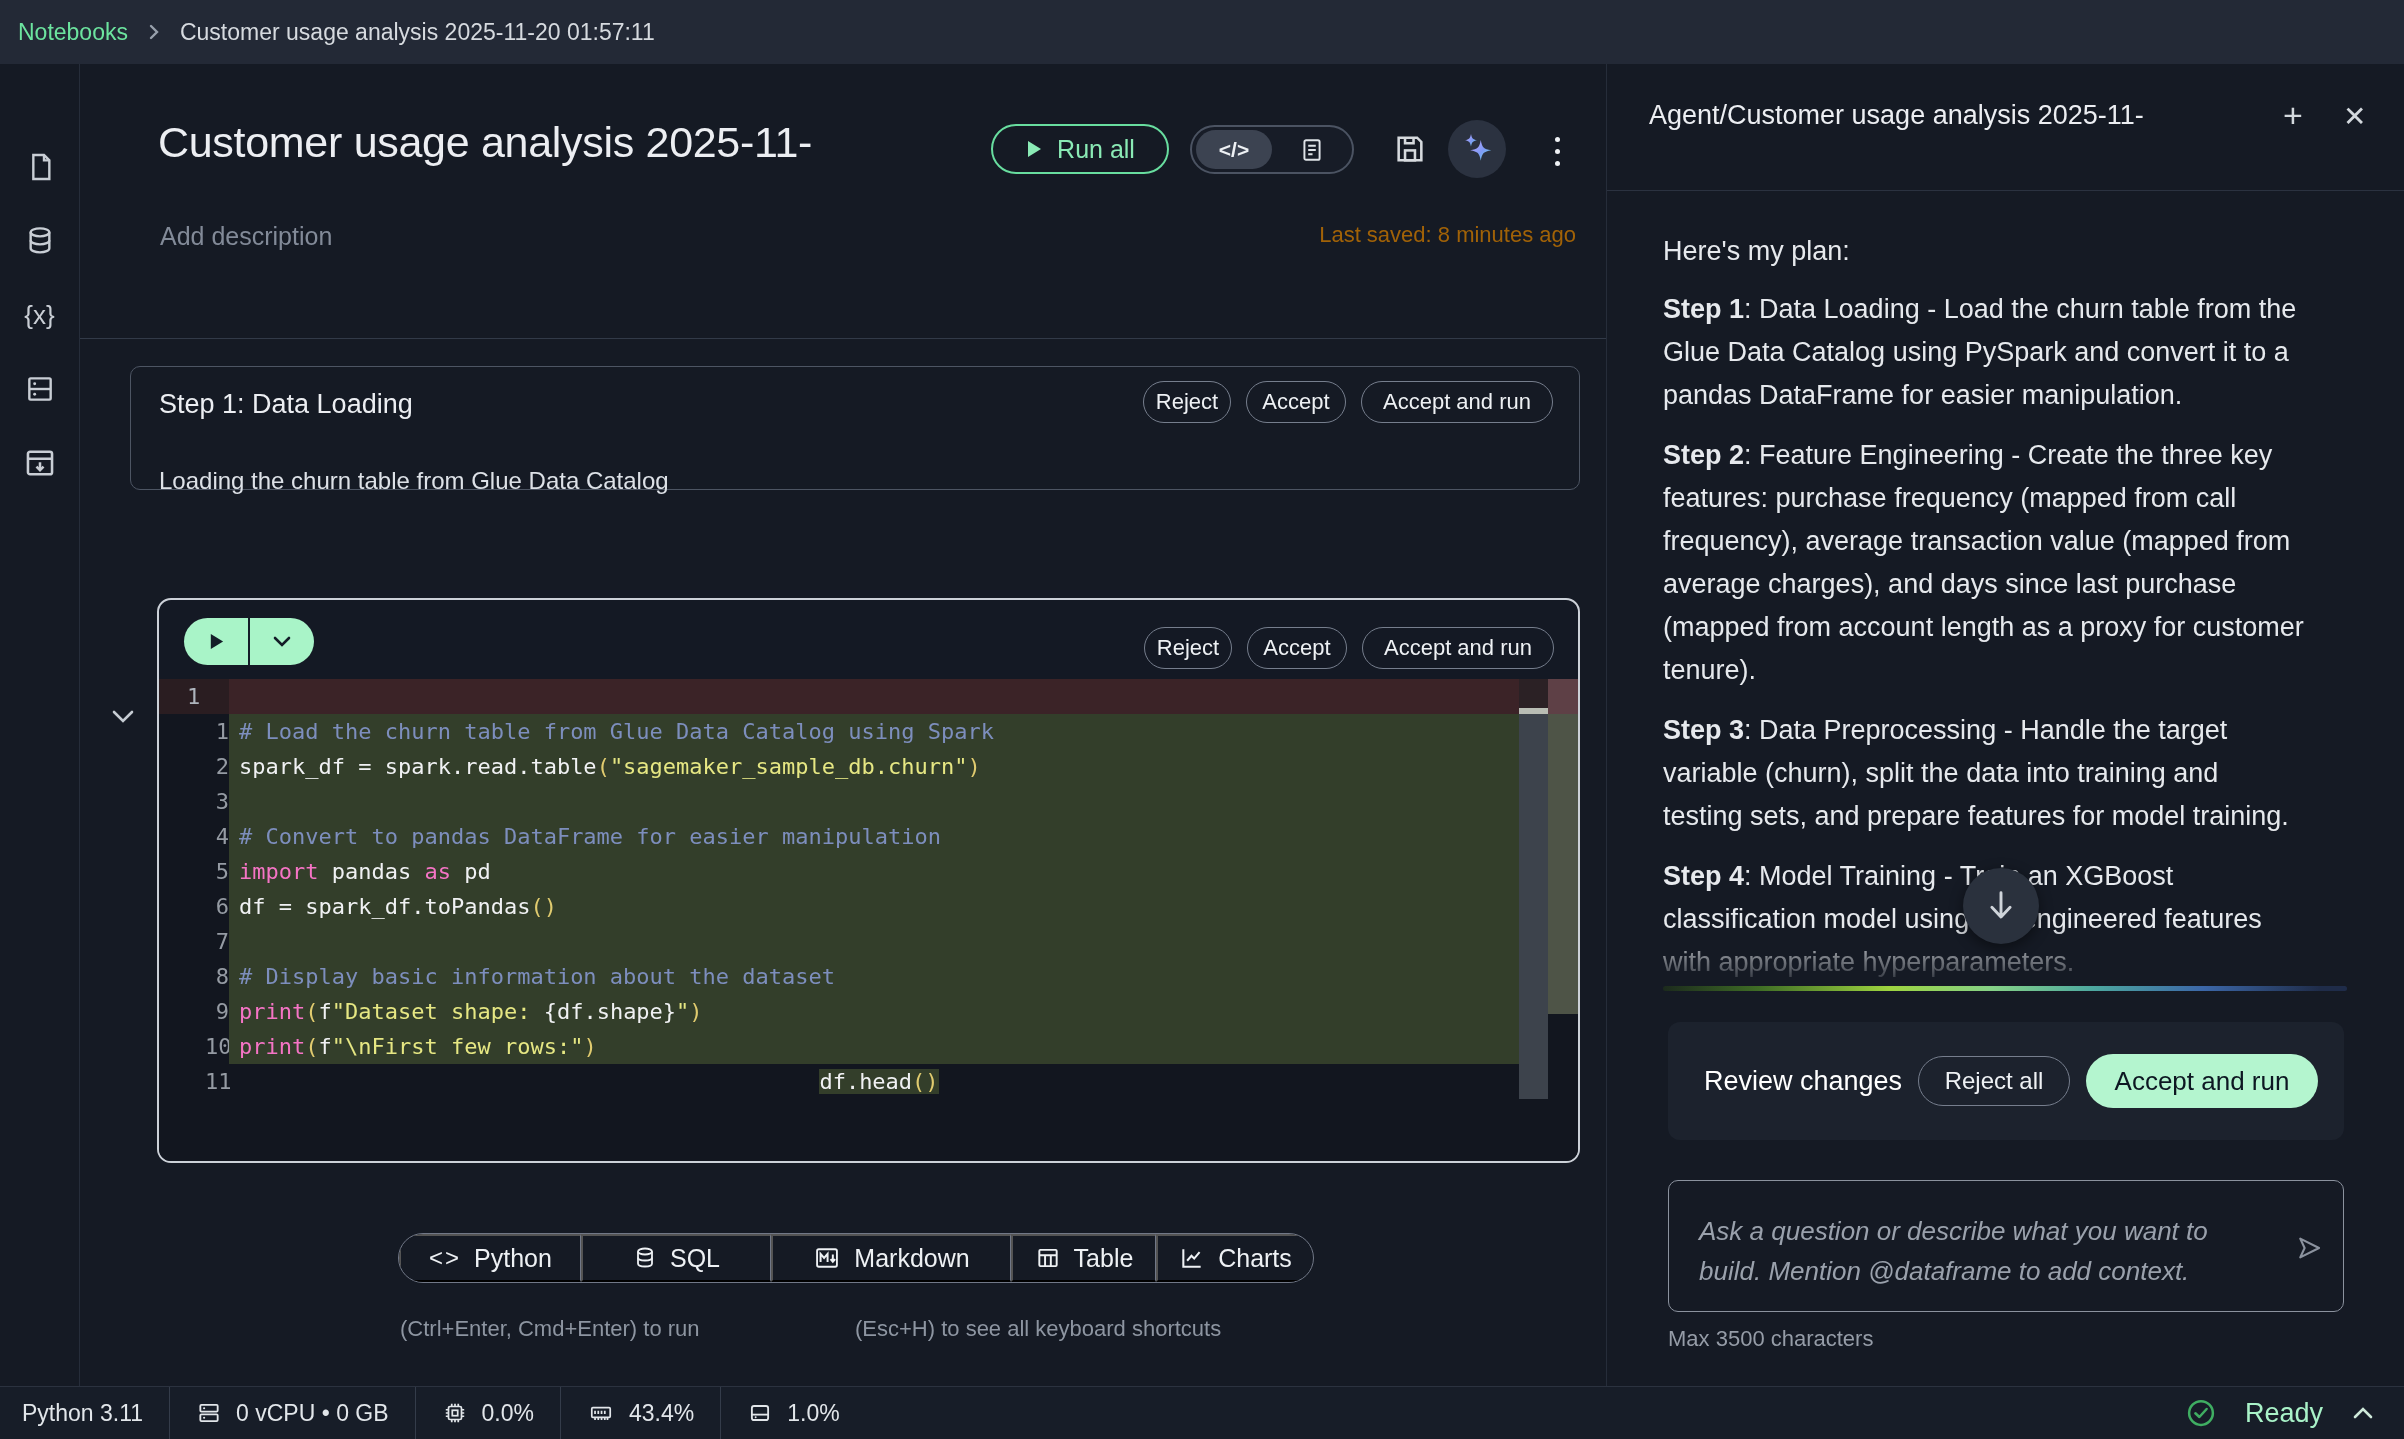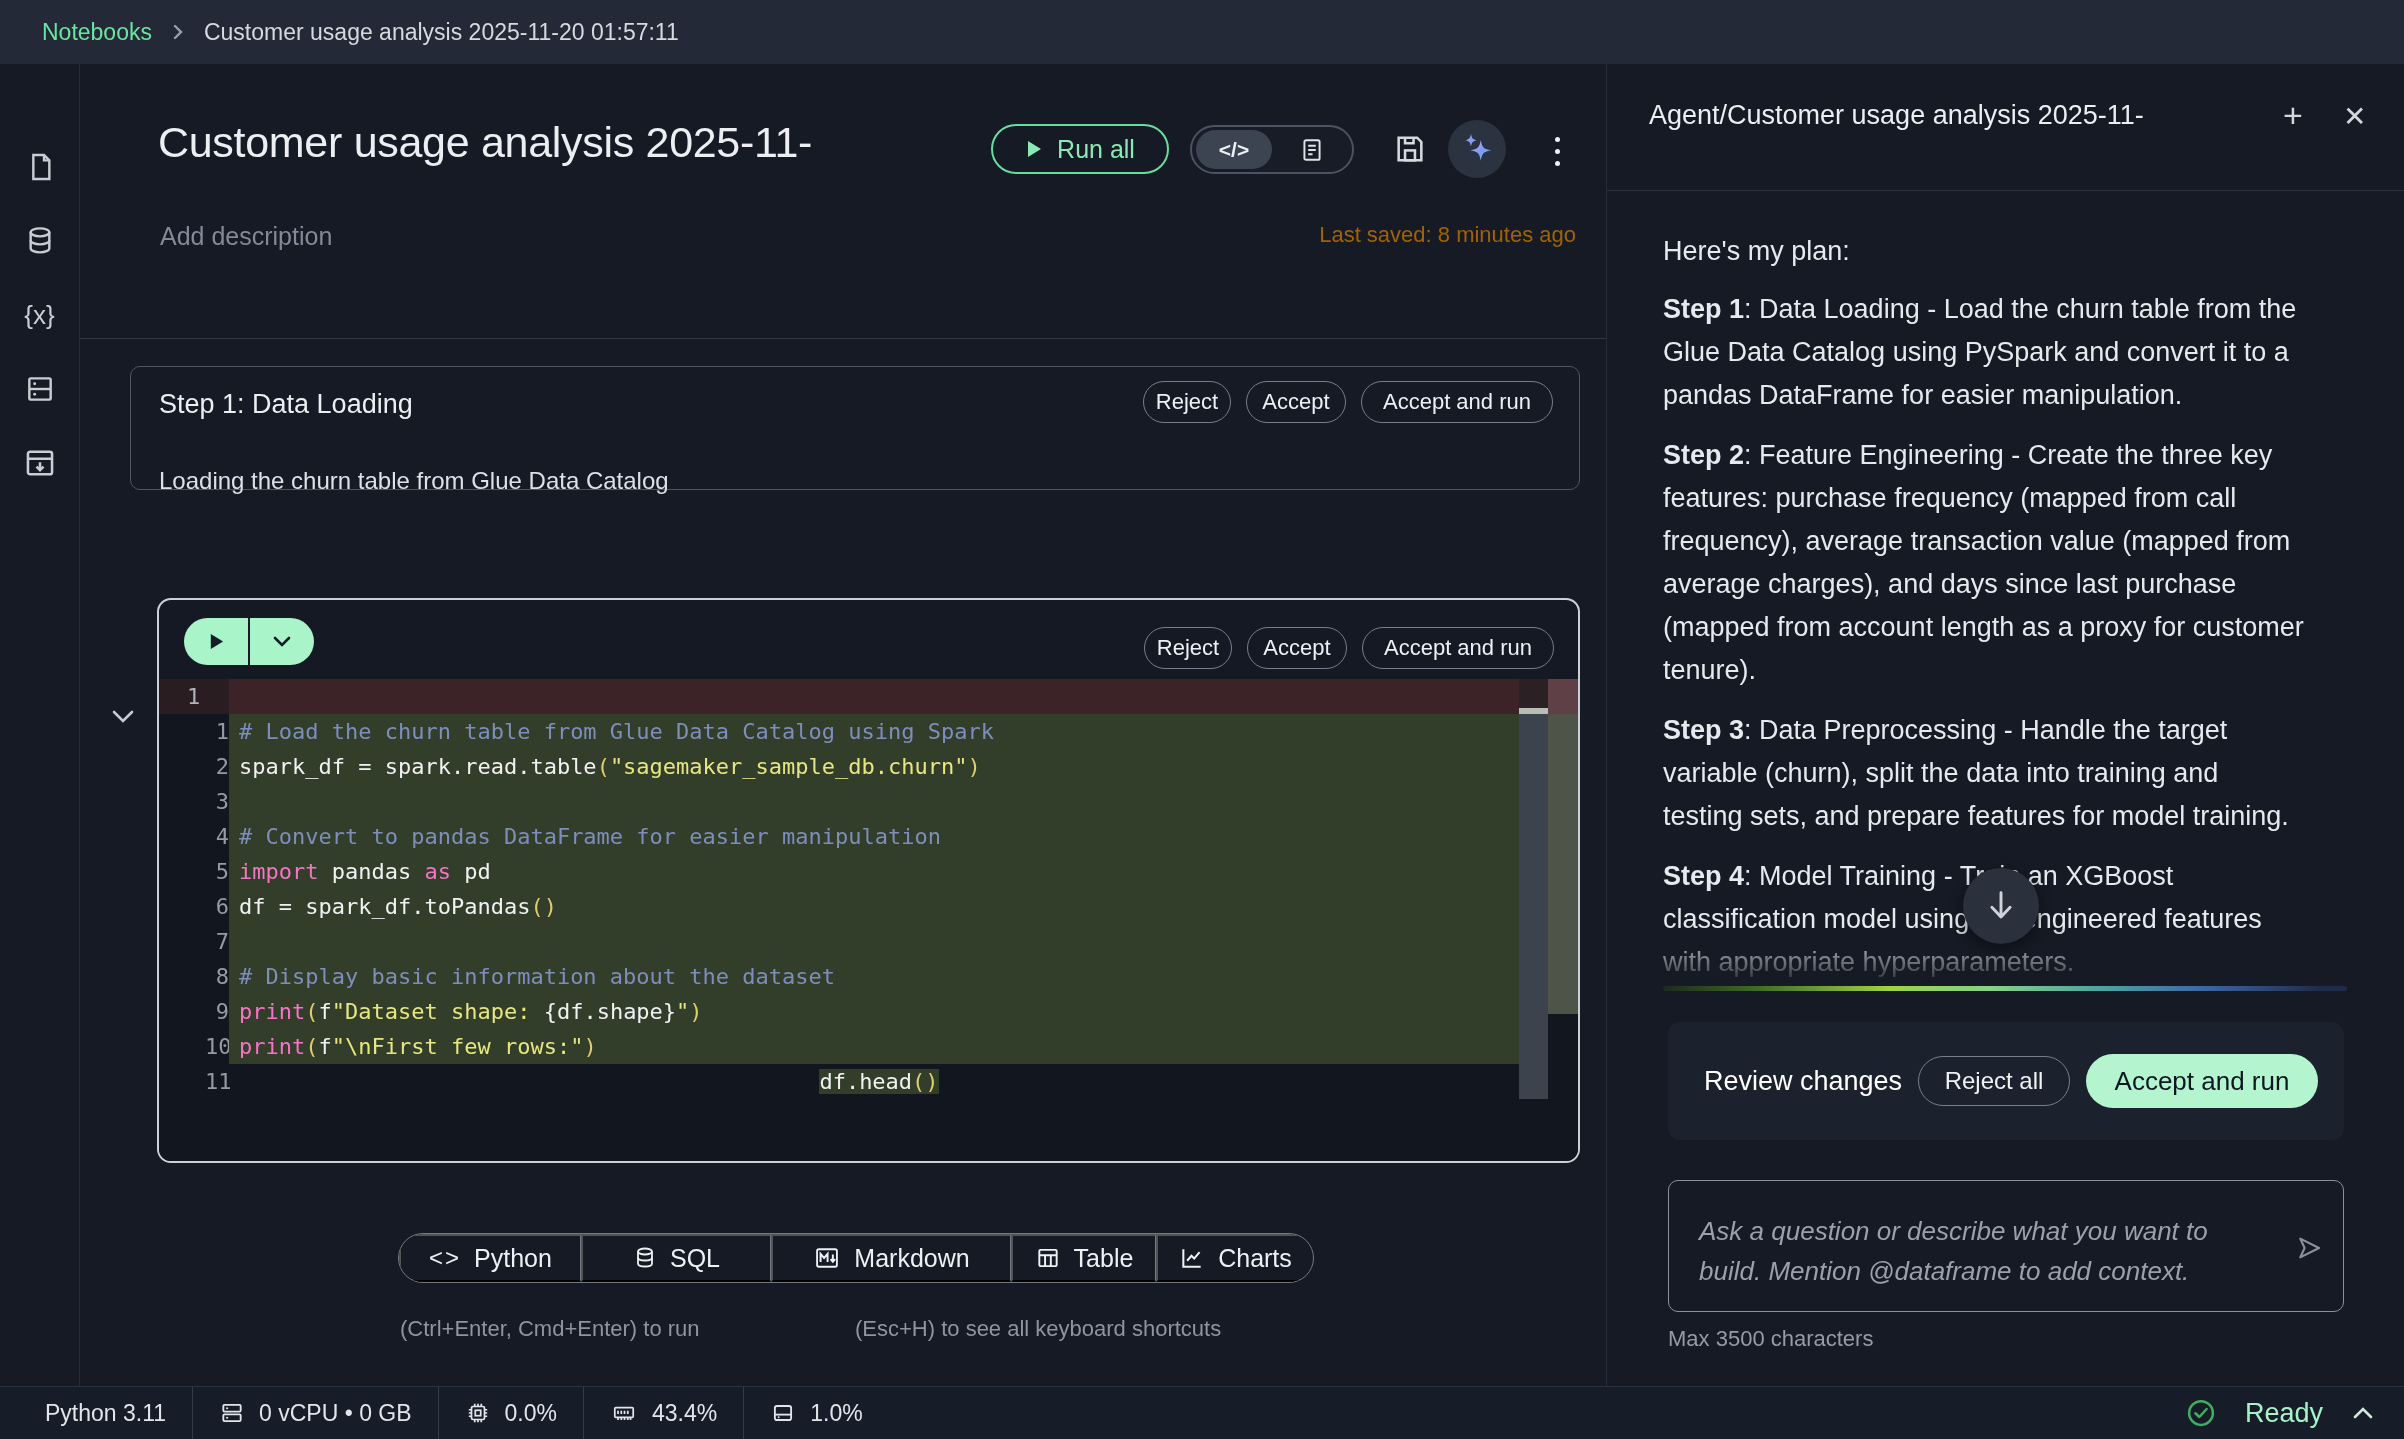--- a/index.html
+++ b/index.html
@@ -1,21 +1,21 @@
 <!DOCTYPE html>
 <html><head>
 <meta charset="utf-8">
 <style>
   * { margin:0; padding:0; box-sizing:border-box; }
   body { background:#0c0f15; font-family:"Liberation Sans", sans-serif; }
   #app { position:relative; width:2404px; height:1439px; background:#151a24; overflow:hidden; color:#e8ebef; }
 
   
   #topbar { position:absolute; left:0; top:0; width:2404px; height:64px; background:#232936;
-            display:flex; align-items:center; padding-left:42px; gap:18px; }
+            display:flex; align-items:center; padding-left:18px; gap:18px; }
   .crumb-root { color:#6ce49f; font-size:23px; cursor:pointer; }
   .crumb-sep  { color:#98a0ac; display:flex; align-items:center; }
   .crumb-cur  { color:#d6dadf; font-size:23px; }
 
   
   #rail { position:absolute; left:0; top:64px; width:80px; height:1322px; background:#151a24;
           border-right:1px solid #262d3a; display:flex; flex-direction:column; align-items:center; padding-top:84px; gap:36px; }
   .rail-btn { width:44px; height:38px; display:flex; align-items:center; justify-content:center; color:#c9ced5; cursor:pointer; }
   .rail-btn svg { stroke:#c9ced5; }
   .varx { font-size:26px; color:#c9ced5; font-family:"Liberation Sans",sans-serif; }
@@ -128,21 +128,21 @@
                 outline:none; padding:30px 70px 20px 30px; font-family:"Liberation Sans",sans-serif; font-size:26px;
                 line-height:40px; color:#e8ebef; }
   #chat-input::placeholder { color:#9aa1ac; font-style:italic; }
   #send-btn { position:absolute; right:18px; top:52px; cursor:pointer; }
   #max-chars { position:absolute; left:61px; top:1262px; font-size:22px; color:#959ca7; }
 
   
   #statusbar { position:absolute; left:0; top:1386px; width:2404px; height:53px; background:#171d28; border-top:1px solid #2b323f;
                display:flex; align-items:center; }
   .sb-item { display:flex; align-items:center; gap:14px; padding:0 26px; font-size:23px; color:#e2e6ea; height:100%; cursor:pointer; }
-  .sb-item:first-child { padding-left:45px; }
+  .sb-item:first-child { padding-left:22px; }
   .sb-div { width:1px; height:53px; background:#343c4a; }
   #ready-cluster { margin-left:auto; display:flex; align-items:center; gap:29px; padding-right:30px; cursor:pointer; }
   #ready-label { color:#a9f2c8; font-size:27px; }
 
   svg { display:block; }
 </style>
 </head>
 <body>
 
 <div id="app">

